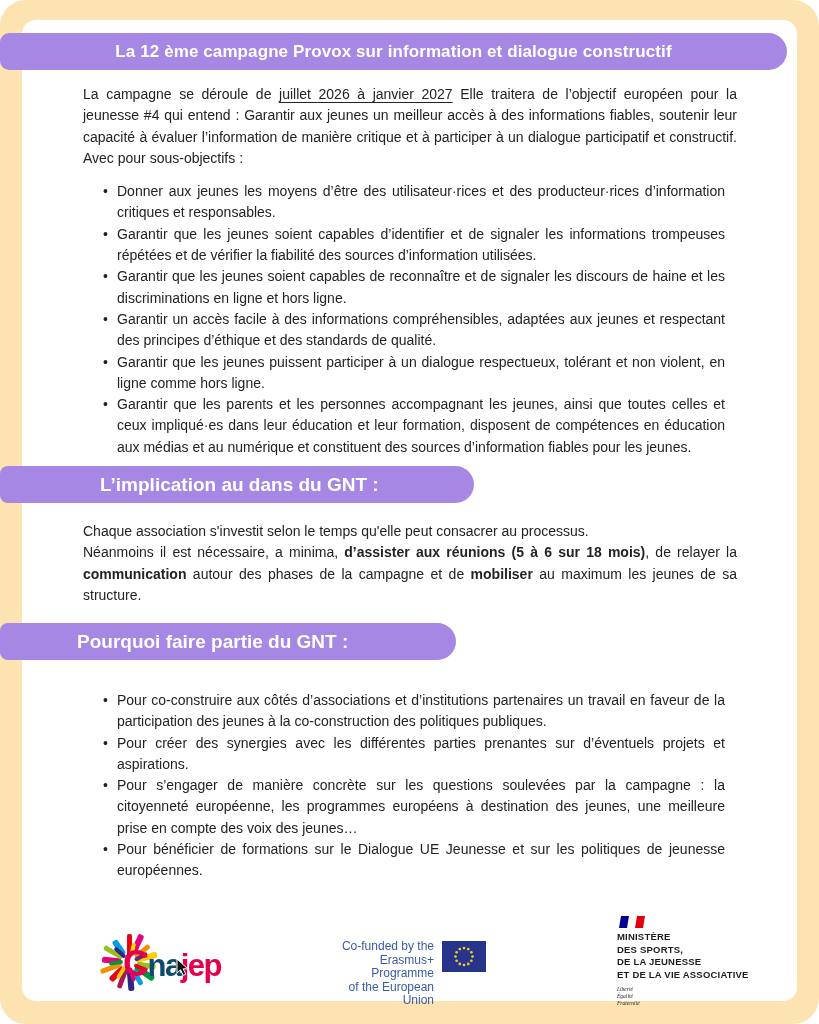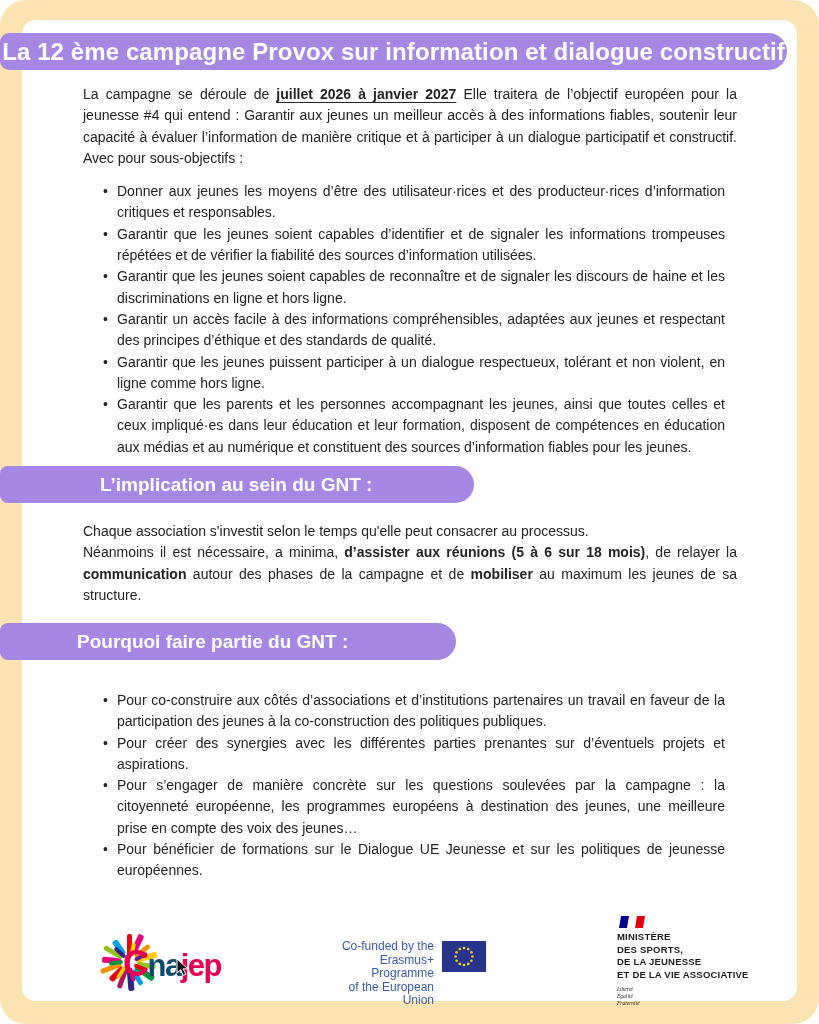--- a/index.html
+++ b/index.html
@@ -8,32 +8,32 @@
     background:#ffffff;
     font-family:"Liberation Sans","DejaVu Sans",sans-serif;
     color:var(--ink,#232327);
   }
   .frame{position:absolute;inset:0;background:var(--cream,#fde3b1);border-radius:26px;}
   .card{position:absolute;left:22px;top:20px;width:775px;height:981px;background:#ffffff;border-radius:14px;}
 
   .banner{position:absolute;left:0;background:var(--purple,#a688e4);color:#fff;
     display:flex;align-items:center;font-weight:bold;}
   .banner-main{top:33px;width:787px;height:37px;border-radius:10px 20px 20px 10px;
-    justify-content:center;font-size:24px;letter-spacing:.1px;}
+    justify-content:center;font-size:17px;letter-spacing:.1px;}
   .banner-sub{height:37px;border-radius:8px 19px 19px 8px;font-size:19px;}
   .banner-impl{top:466px;width:474px;padding-left:100px;box-sizing:border-box;}
   .banner-why{top:623px;width:456px;padding-left:77px;box-sizing:border-box;}
 
   .flow{position:absolute;left:83px;width:654px;font-size:14px;line-height:21.3px;
     text-align:justify;}
   .flow p{margin:0;}
   .flow1{top:84px;}
   .flow2{top:521px;}
   .flow3{top:678px;}
-  .hl{font-weight:bold;text-decoration:underline;text-underline-offset:2.5px;}
+  .hl{font-weight:normal;text-decoration:underline;text-underline-offset:2.5px;}
   b{font-weight:bold;}
 
   ul.dots{margin:12px;padding:0 0 0 22px;list-style:none;}
   ul.dots li{position:relative;}
   ul.dots li::before{content:"\2022";position:absolute;left:-14px;top:0;}
 
   
   .cnajep{position:absolute;left:96px;top:926px;width:152px;height:78px;}
   .cnajep svg{position:absolute;left:0;top:0;}
   .cnajep-word{position:absolute;left:27px;top:17px;font-size:31px;font-weight:bold;
@@ -71,21 +71,21 @@
     <li>Donner aux jeunes les moyens d’être des utilisateur·rices et des producteur·rices d’information critiques et responsables.</li>
     <li>Garantir que les jeunes soient capables d’identifier et de signaler les informations trompeuses répétées et de vérifier la fiabilité des sources d’information utilisées.</li>
     <li>Garantir que les jeunes soient capables de reconnaître et de signaler les discours de haine et les discriminations en ligne et hors ligne.</li>
     <li>Garantir un accès facile à des informations compréhensibles, adaptées aux jeunes et respectant des principes d’éthique et des standards de qualité.</li>
     <li>Garantir que les jeunes puissent participer à un dialogue respectueux, tolérant et non violent, en ligne comme hors ligne.</li>
     <li>Garantir que les parents et les personnes accompagnant les jeunes, ainsi que toutes celles et ceux impliqué·es dans leur éducation et leur formation, disposent de compétences en éducation aux médias et au numérique et constituent des sources d’information fiables pour les jeunes.</li>
   </ul>
 </div>
 
 <div class="banner banner-sub banner-impl">
-  <span>L’implication au sein du GNT :</span>
+  <span>L’implication au dans du GNT :</span>
 </div>
 
 <div class="flow flow2">
   <p><span>Chaque association s'investit selon le temps qu'elle peut consacrer au processus.</span><br>
   <span>Néanmoins il est nécessaire, a minima, </span><b>d’assister aux réunions (5 à 6 sur 18 mois)</b><span>, de relayer la </span><b>communication</b><span> autour des phases de la campagne et de </span><b>mobiliser</b><span> au maximum les jeunes de sa structure.</span></p>
 </div>
 
 <div class="banner banner-sub banner-why">
   <span>Pourquoi faire partie du GNT :</span>
 </div>

